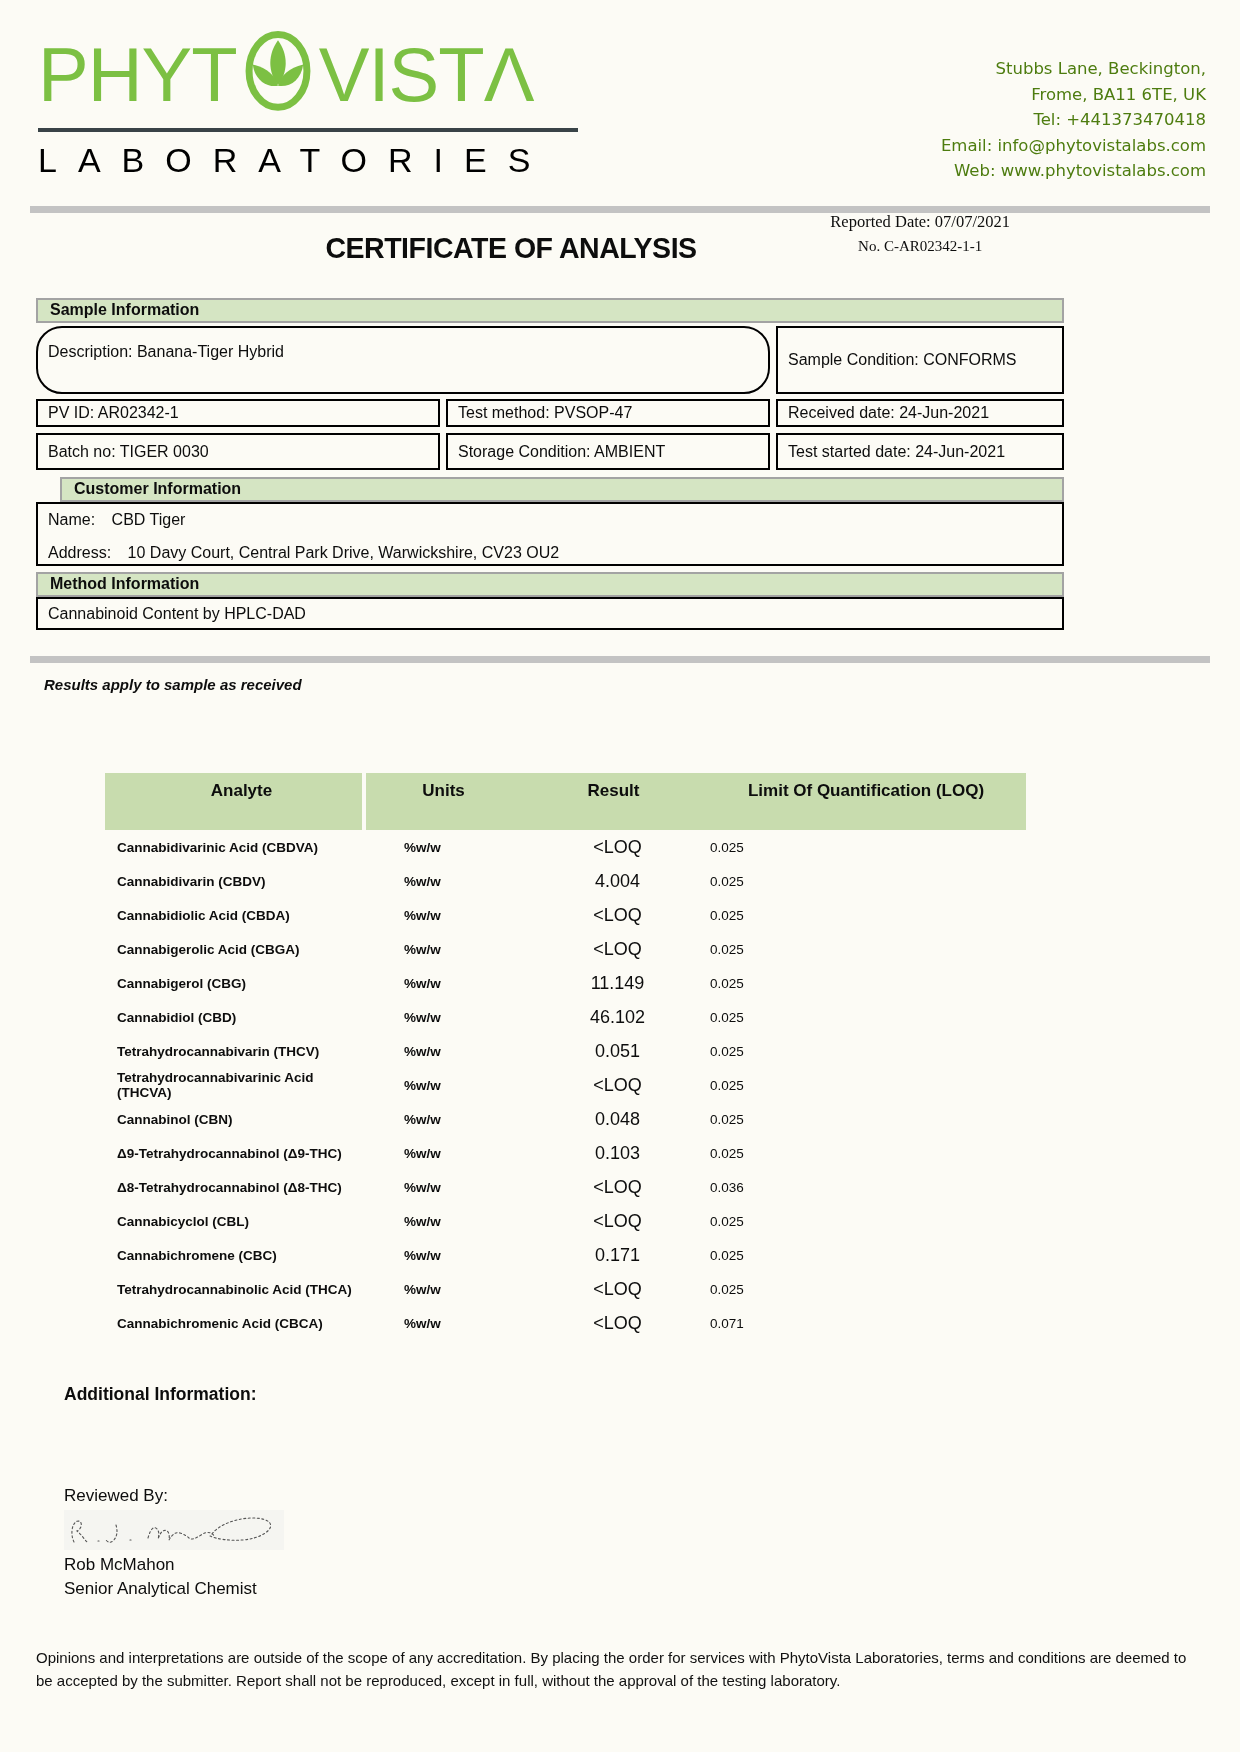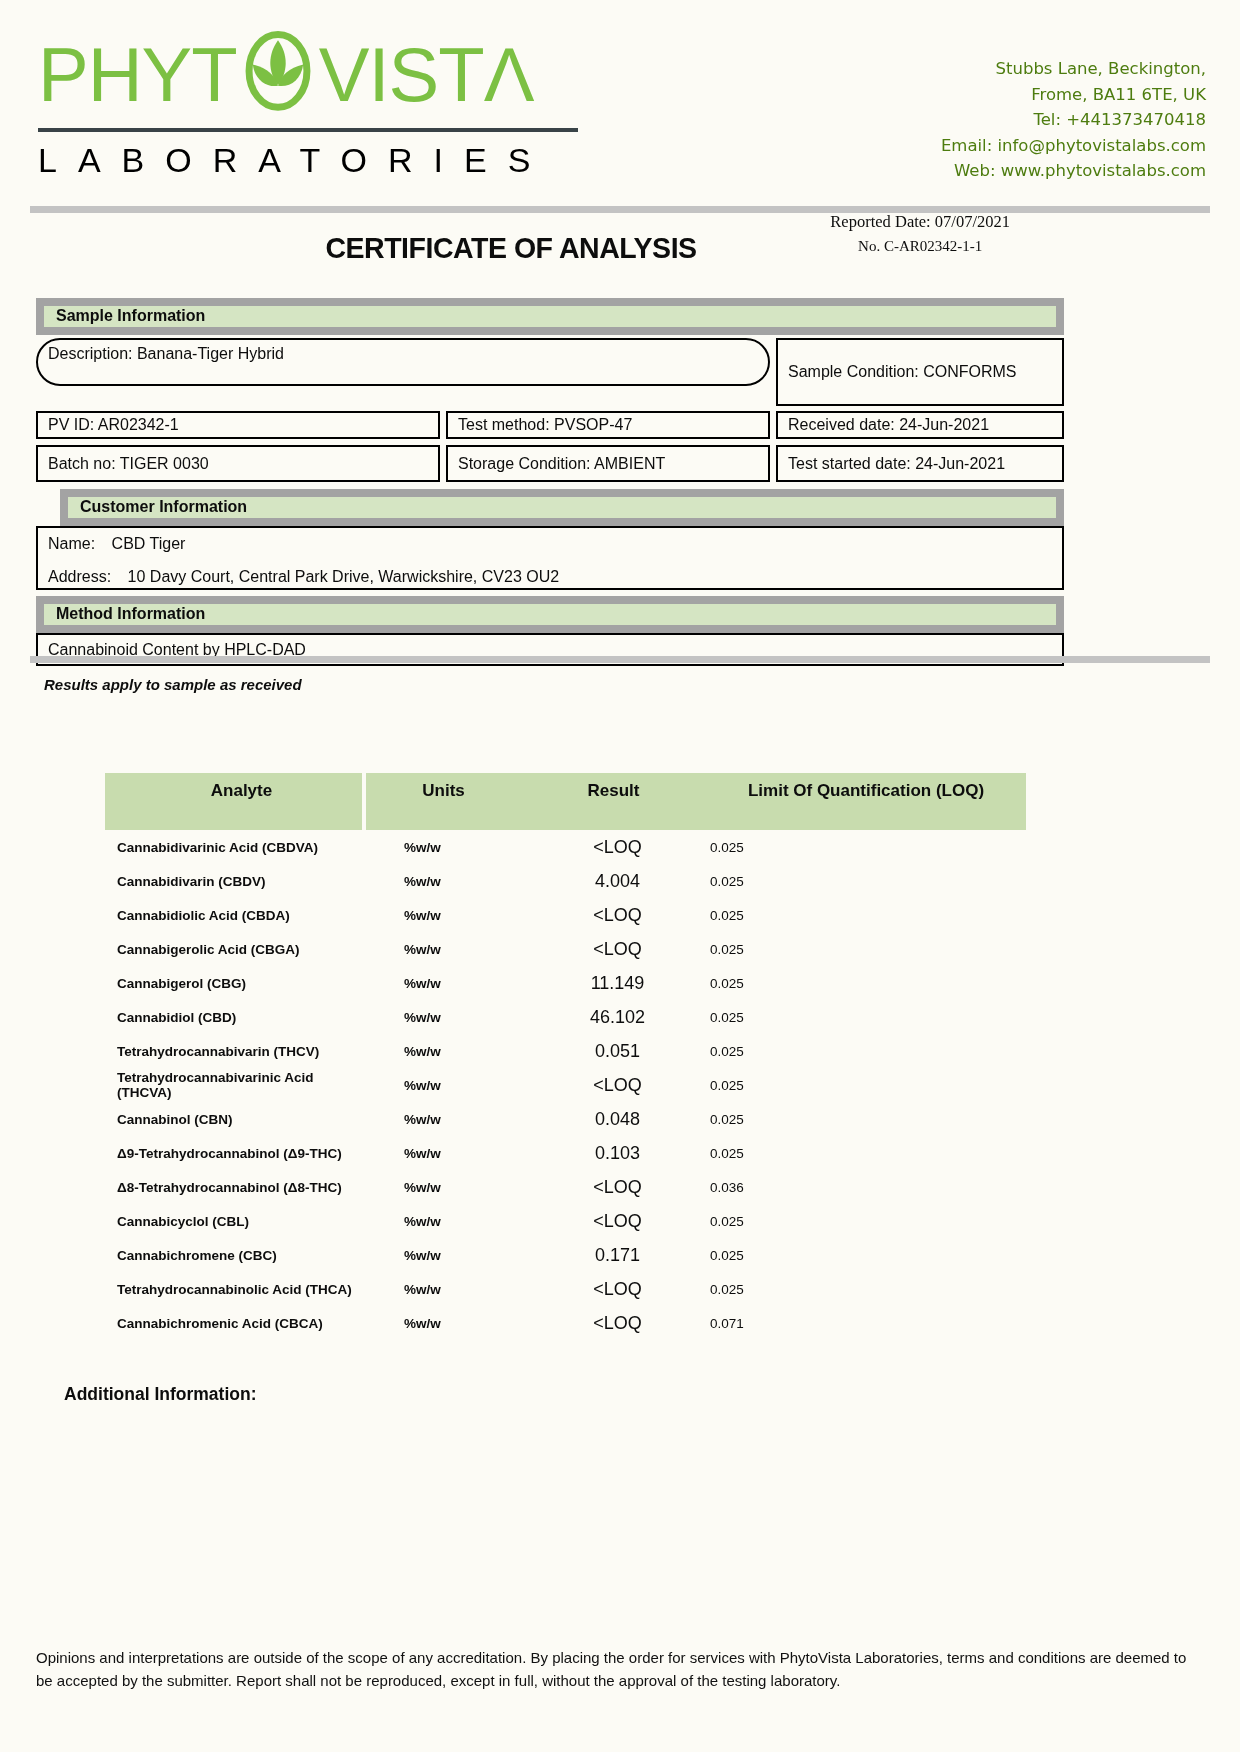--- a/index.html
+++ b/index.html
@@ -31,25 +31,25 @@
   .reported-block { position:absolute; right:230px; top:212px; text-align:center;
     font-family:Liberation Serif, serif; }
   .reported-date { font-size:16.5px; }
   .report-no { font-size:15px; margin-top:6px; }
 
   .coa-title { position:absolute; left:36px; top:231px; width:950px; text-align:center;
     font-size:30px; font-weight:700; letter-spacing:-0.5px; transform:scaleX(.95); }
 
   
   .info { position:absolute; left:36px; top:298px; width:1028px; font-size:16px; }
-  .band { background:#d5e5c3; border:8px solid #a3a3a3; font-weight:700; font-size:16px;
+  .band { background:#d5e5c3; border:2px solid #a3a3a3; font-weight:700; font-size:16px;
     padding:1px 0 2px 12px; }
   .cellbox { border:2px solid #000; }
   .desc-row { display:grid; grid-template-columns:734px 288px; column-gap:6px; margin-top:3px; }
-  .desc-cell { height:48px; padding:5px 10px;border-radius:26px; }
+  .desc-cell { height:68px; padding:15px 10px;border-radius:26px; }
   .cond-cell { height:68px; display:flex; align-items:center; padding-left:10px; }
   .trio { display:grid; grid-template-columns:404px 324px 288px; column-gap:6px; }
   .trio-a { margin-top:5px; }
   .trio-b { margin-top:6px; }
   .trio-a .cellbox { height:28px; display:flex; align-items:center; padding-left:10px; }
   .trio-b .cellbox { height:37px; display:flex; align-items:center; padding-left:10px; }
   .wide-box { border:2px solid #000; border-top-width:2px; }
   .cust-box { height:64px; padding:7px 10px 0 10px; margin-top:0; }
   .cust-line2 { margin-top:15px; }
   .label-gap { display:inline-block; min-width:12px; }
@@ -272,16 +272,31 @@
           <div class="rt-analyte">Cannabichromenic Acid (CBCA)</div>
           <div class="rt-units">%w/w</div>
           <div class="rt-result">&lt;LOQ</div>
           <div class="rt-loq">0.071</div>
         </div>
       </div>
   </div>
 
   <div class="additional">Additional Information:</div>
 
+  <div class="sig-block">
+    <div>Reviewed By:</div>
+    <svg class="sig-img" width="220" height="40" viewBox="0 0 220 40" aria-hidden="true">
+      <g fill="none" stroke="#555" stroke-width="1.1" stroke-dasharray="2 2.5" stroke-linecap="round">
+        <path d="M10,32 C6,24 8,12 14,11 C19,11 18,19 13,21 C17,24 20,29 23,32"></path>
+        <path d="M34,31 l1,0"></path>
+        <path d="M52,15 q3,10 -3,16 q-4,3 -7,-1"></path>
+        <path d="M66,30 l1,0"></path>
+        <path d="M84,28 q4,-14 9,-9 q3,3 1,10 q4,-11 9,-8 q3,2 2,9 q5,-9 11,-7 t9,5 t12,-3 t14,2"></path>
+        <path d="M148,24 C160,8 196,4 205,12 C212,19 196,29 178,30 C166,31 152,29 146,26"></path>
+      </g>
+    </svg>
+    <div class="sig-name">Rob McMahon</div>
+    <div class="sig-title">Senior Analytical Chemist</div>
+  </div>
 
   <div class="footer">Opinions and interpretations are outside of the scope of any accreditation. By placing the order for services with PhytoVista Laboratories, terms and conditions are deemed to be accepted by the submitter. Report shall not be reproduced, except in full, without the approval of the testing laboratory.</div>
 
 </div>
 
 </body></html>

